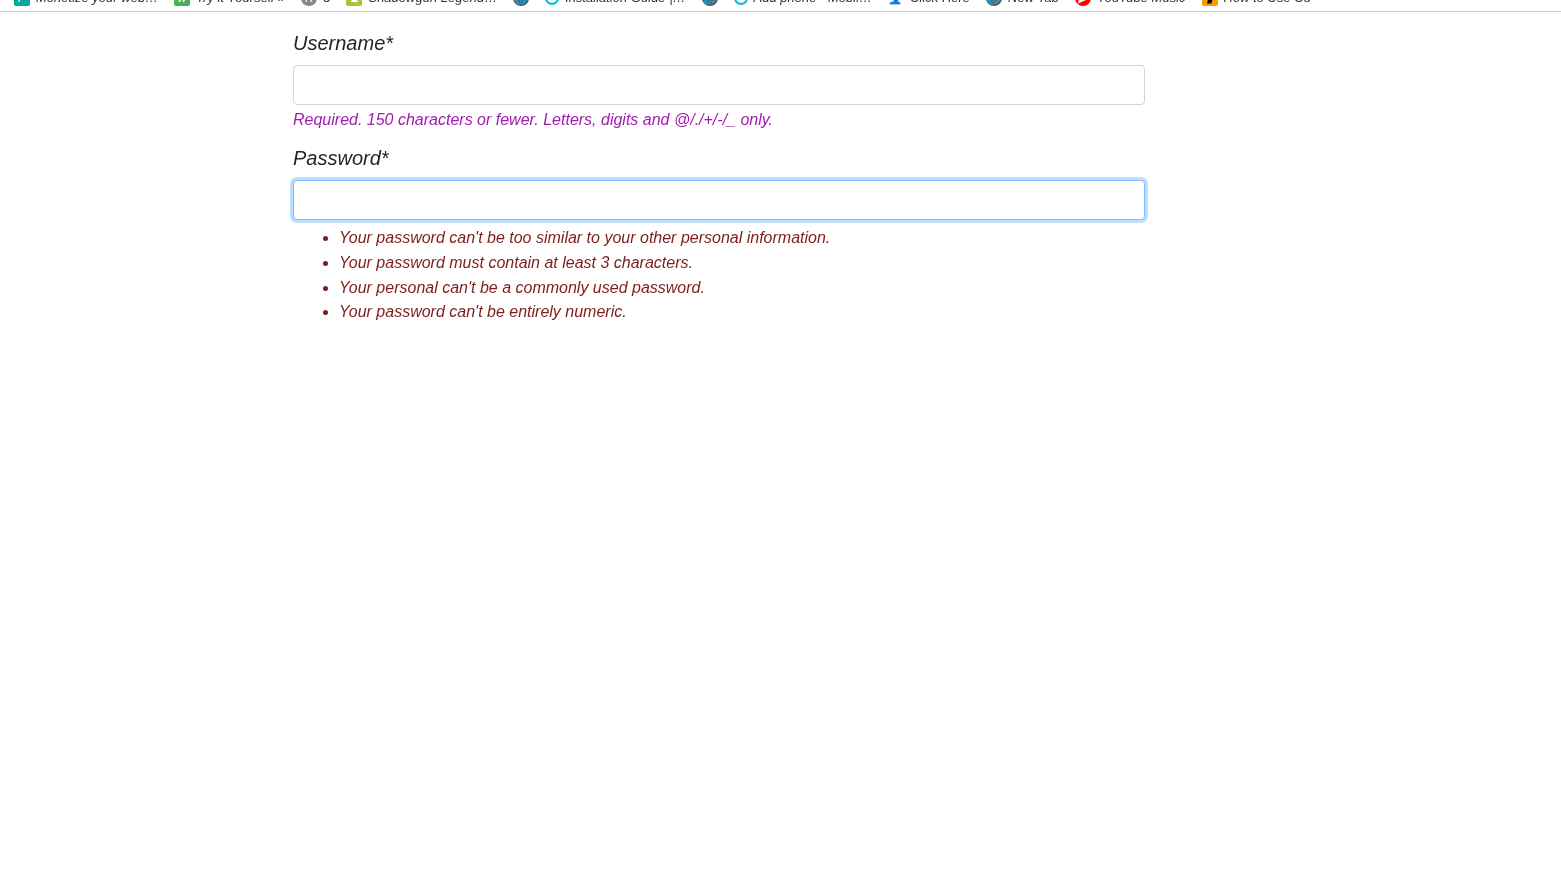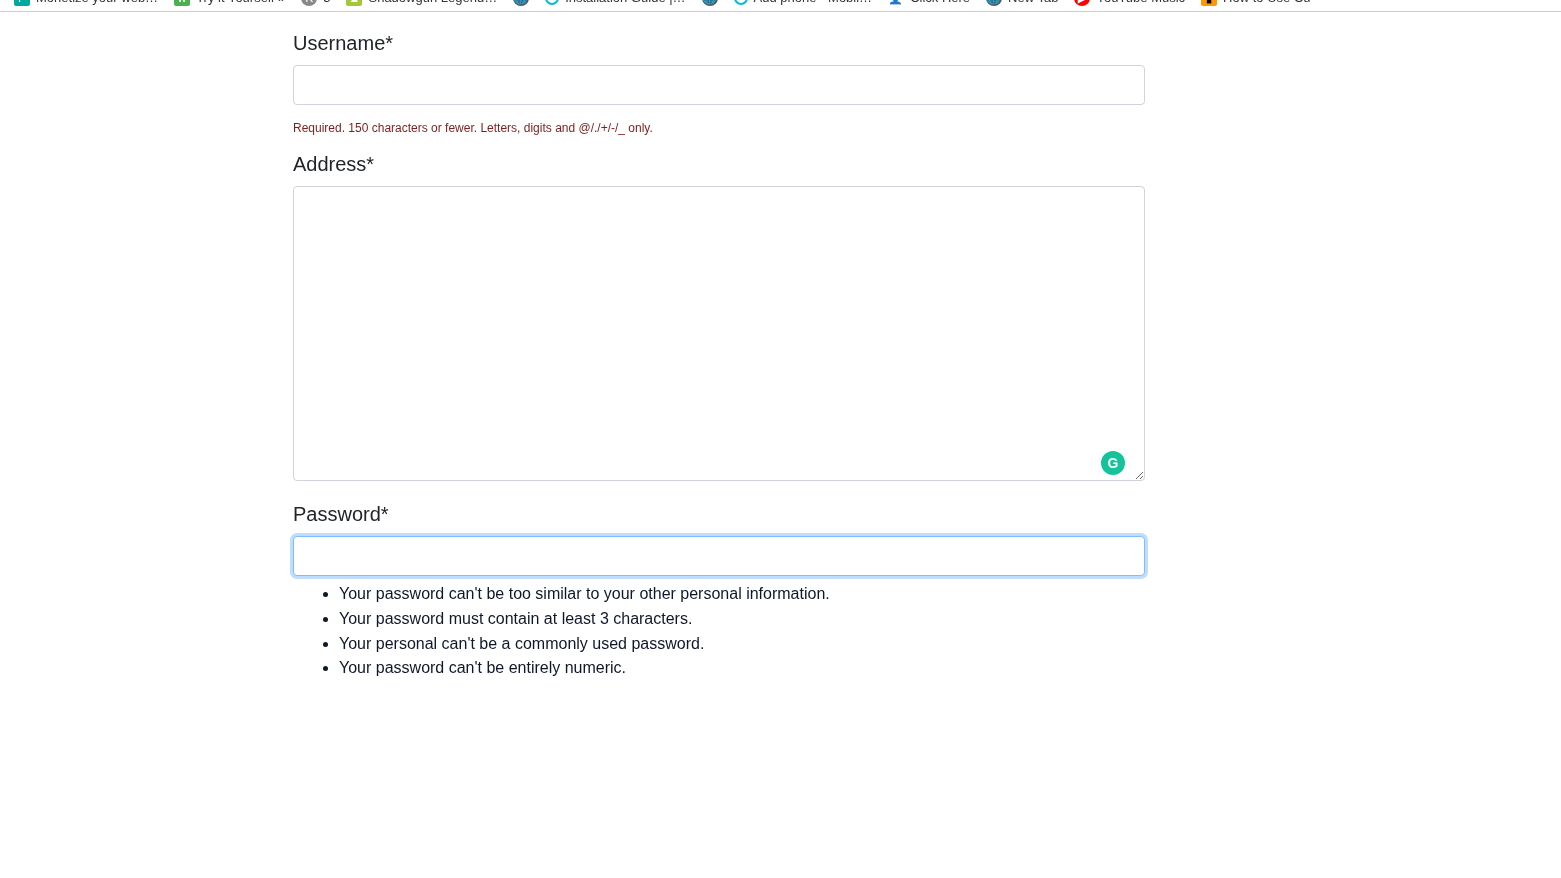--- a/index.html
+++ b/index.html
@@ -1,18 +1,19 @@
 <!DOCTYPE html>
 <html><head>
   <meta charset="utf-8">
   <style>
     * {
       margin: 0;
       padding: 0;
       box-sizing: border-box;
+      font-style: italic;
     }
     
     body {
       font-family: "Segoe UI", Tahoma, Geneva, Verdana, sans-serif;
       background: #fff;
       width: 1561px;
     }
     
     .bookmarks-bar {
       display: flex;
@@ -112,34 +113,34 @@
       border-radius: 50%;
       display: flex;
       align-items: center;
       justify-content: center;
       color: #fff;
       font-weight: bold;
       font-size: 14px;
     }
     
     .help-text {
-      font-size: 12px;
-      color: #7f1d1d;
-      margin-top: 16px;
+      font-size: 16px;
+      color: #a21caf;
+      margin-top: 6px;
     }
     
     .help-list {
       list-style: disc;
       padding-left: 46px;
       margin-top: 6px;
     }
     
     .help-list li {
       font-size: 16px;
-      color: #0f172a;
+      color: #7f1d1d;
       line-height: 1.55;
     }
     
     input[type="password"].focused {
       border-color: #80bdff;
       box-shadow: 0 0 0 3px rgba(128, 189, 255, 0.5);
     }
   </style>
 </head>
 <body>
@@ -194,27 +195,20 @@
   </div>
 
 <div class="form-container">
 
   <div class="form-group">
     <label class="form-label">Username*</label>
     <input type="text" class="form-control" value="" style="">
     <div class="help-text">Required. 150 characters or fewer. Letters, digits and @/./+/-/_ only.</div>
   </div>
 
-  <div class="form-group">
-    <label class="form-label">Address*</label>
-    <div class="textarea-wrapper">
-      <textarea class="form-control" style=""></textarea>
-      <div class="grammarly-badge">G</div>
-    </div>
-  </div>
 
   <div class="form-group">
     <label class="form-label">Password*</label>
     <input type="password" class="form-control focused" value="" style="">
     <ul class="help-list" id="password-rules-list">
     <li>Your password can't be too similar to your other personal information.</li>
         <li>Your password must contain at least 3 characters.</li>
         <li>Your personal can't be a commonly used password.</li>
         <li>Your password can't be entirely numeric.</li>
       </ul>

